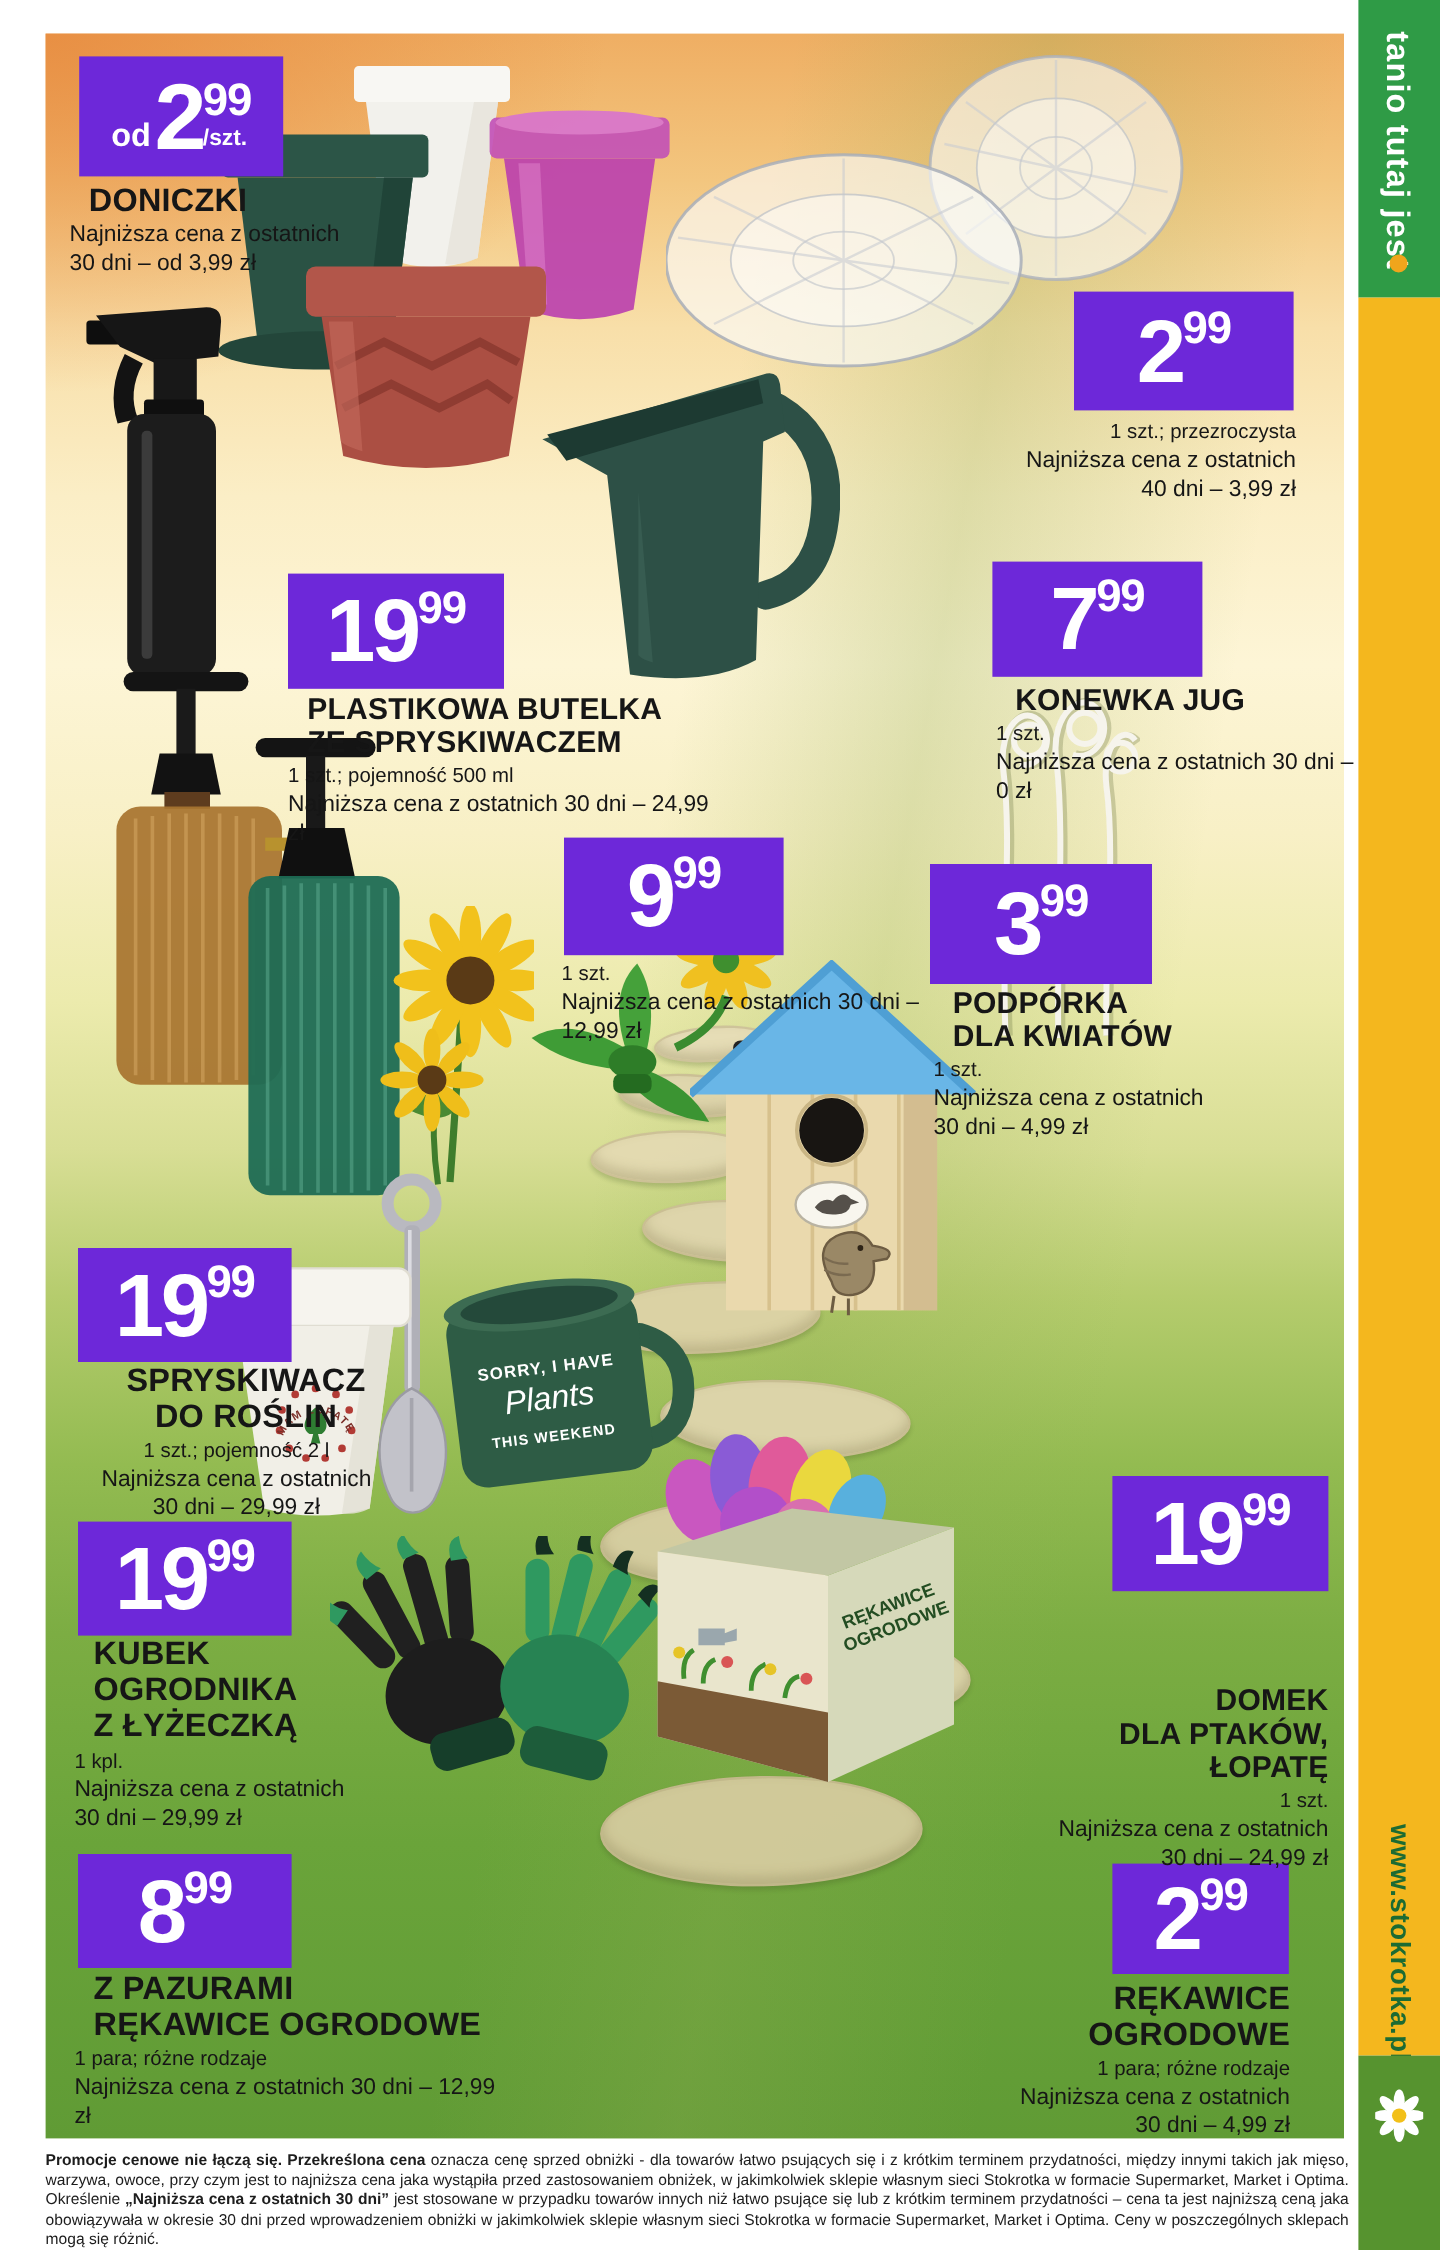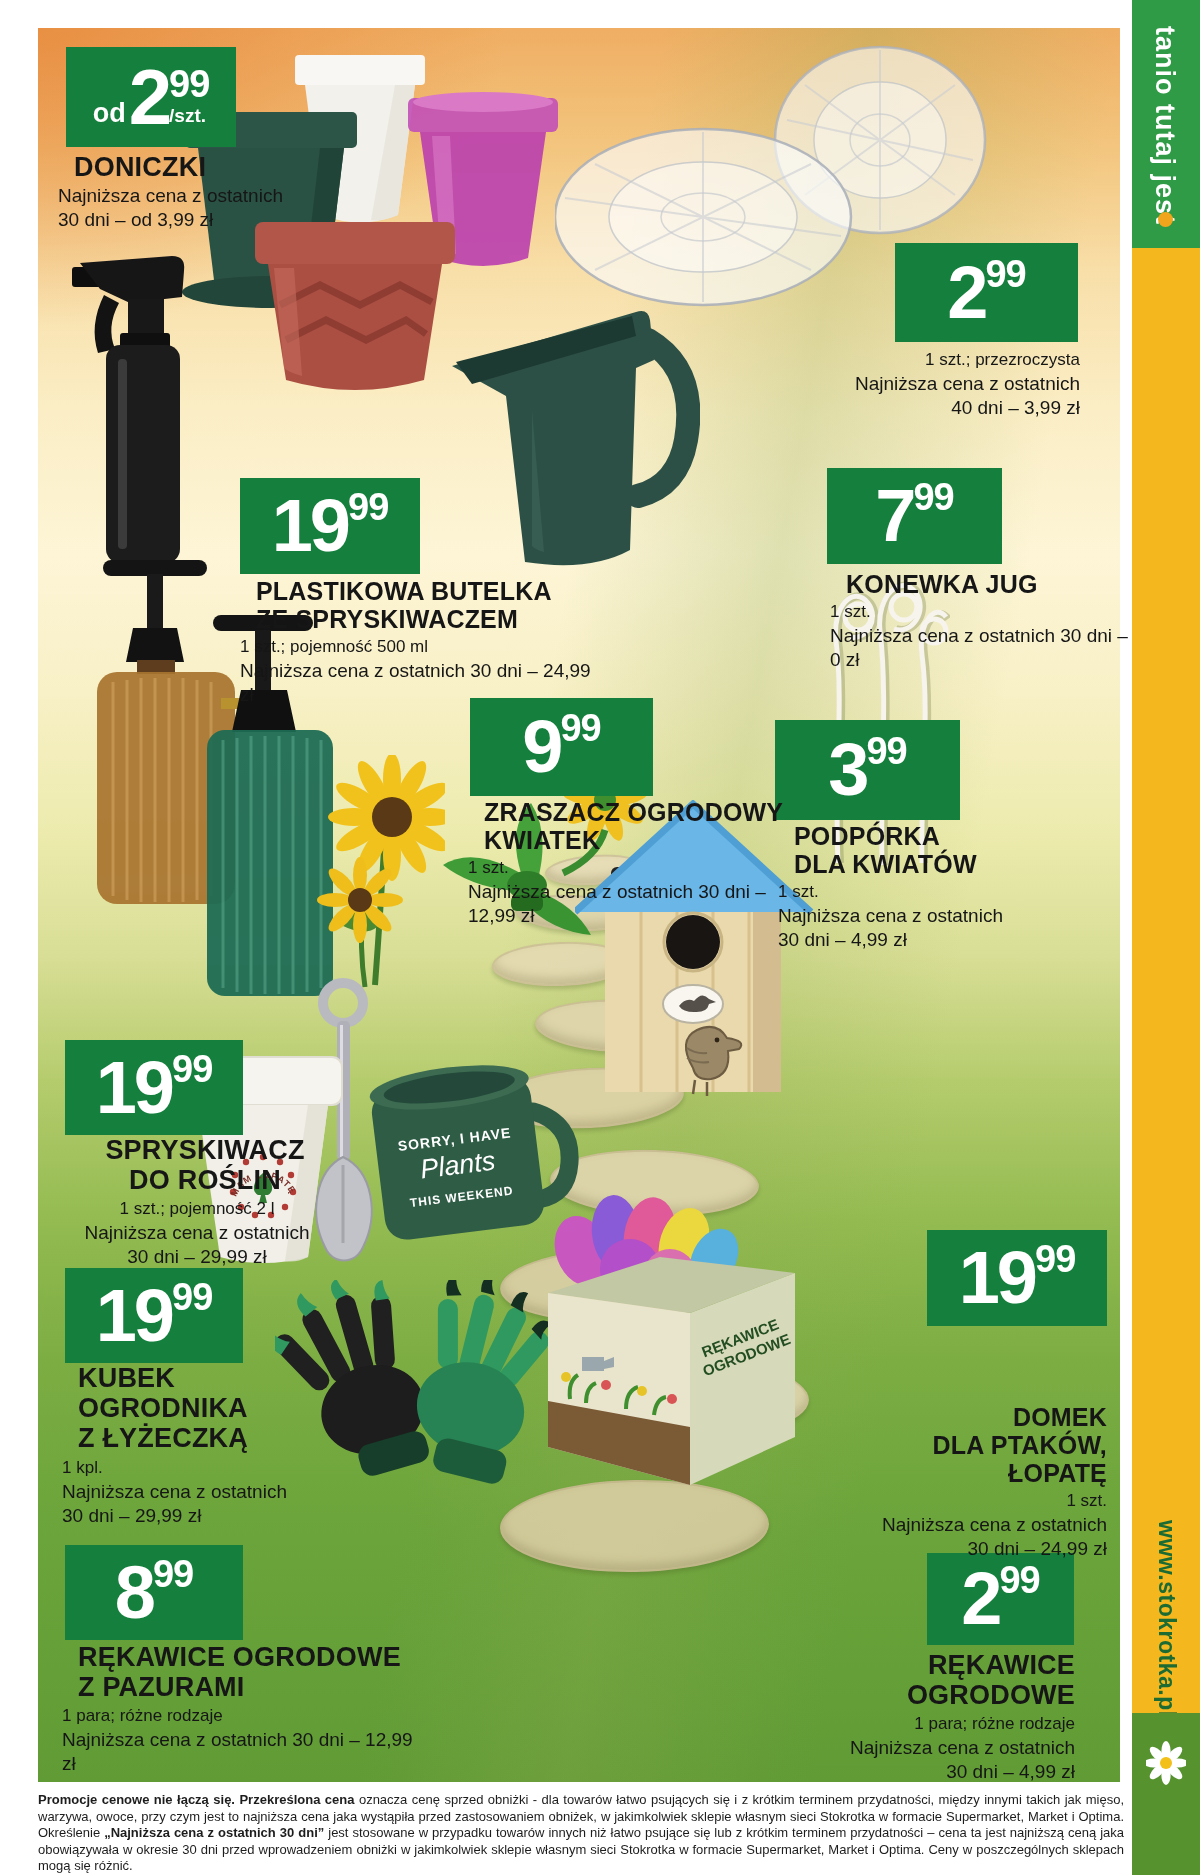--- a/index.html
+++ b/index.html
@@ -16,21 +16,21 @@
         #f8f0c6 38%, #ecebad 46%, #d8de95 53%, #b5cc6d 60%, #93bb51 68%,
         #7cad43 76%, #6aa43a 86%, #609b35 100%);
   }
   .stone{position:absolute;border-radius:50%;background:#e0d6ae;border:2px solid rgba(185,172,130,.55);
     box-shadow:inset 0 -6px 10px rgba(140,130,90,.35), 0 3px 4px rgba(60,80,30,.25);opacity:.95;}
 
   
   .art{position:absolute;z-index:2;}
 
   
-  .badge{position:absolute;background:#15803d;color:#fff;font-weight:700;z-index:5;
+  .badge{position:absolute;background:#6d28d9;color:#fff;font-weight:700;z-index:5;
     display:flex;align-items:center;justify-content:center;}
   .badge .num{font-size:74px;line-height:1;letter-spacing:-3px;}
   .badge .sup{font-size:38px;line-height:1;position:relative;top:-19px;letter-spacing:-1px;}
   .badge .prefix{font-size:27px;position:relative;top:16px;margin-right:3px;}
   .badge .col{display:flex;flex-direction:column;align-items:flex-start;line-height:1;}
   .badge .col .sup{top:0;}
   .badge .unit{font-size:19px;font-weight:700;margin-top:3px;}
 
   
   .pblock{position:absolute;color:#161616;z-index:5;}
@@ -476,24 +476,20 @@
     <div class="t">
         <div>KONEWKA JUG</div>
       </div>
     <div class="s">1 szt.</div>
     <div class="i">
         <div>Najniższa cena z ostatnich 30 dni – 0 zł</div>
       </div>
   </div>
 
   <div class="pblock" style="left:468px;top:798px;width:330px;">
-    <div class="t">
-        <div>ZRASZACZ OGRODOWY</div>
-        <div>KWIATEK</div>
-      </div>
     <div class="s">1 szt.</div>
     <div class="i">
         <div>Najniższa cena z ostatnich 30 dni – 12,99 zł</div>
       </div>
   </div>
 
   <div class="pblock" style="left:778px;top:822px;width:260px;">
     <div class="t">
         <div>PODPÓRKA</div>
         <div>DLA KWIATÓW</div>
@@ -538,22 +534,22 @@
       </div>
     <div class="s">1 szt.</div>
     <div class="i">
         <div>Najniższa cena z ostatnich</div>
         <div>30 dni – 24,99 zł</div>
       </div>
   </div>
 
   <div class="pblock big" style="left:62px;top:1642px;width:360px;">
     <div class="t">
+        <div>Z PAZURAMI</div>
         <div>RĘKAWICE OGRODOWE</div>
-        <div>Z PAZURAMI</div>
       </div>
     <div class="s">1 para; różne rodzaje</div>
     <div class="i">
         <div>Najniższa cena z ostatnich 30 dni – 12,99 zł</div>
       </div>
   </div>
 
   <div class="pblock right big" style="left:810px;top:1650px;width:265px;">
     <div class="t">
         <div>RĘKAWICE</div>

